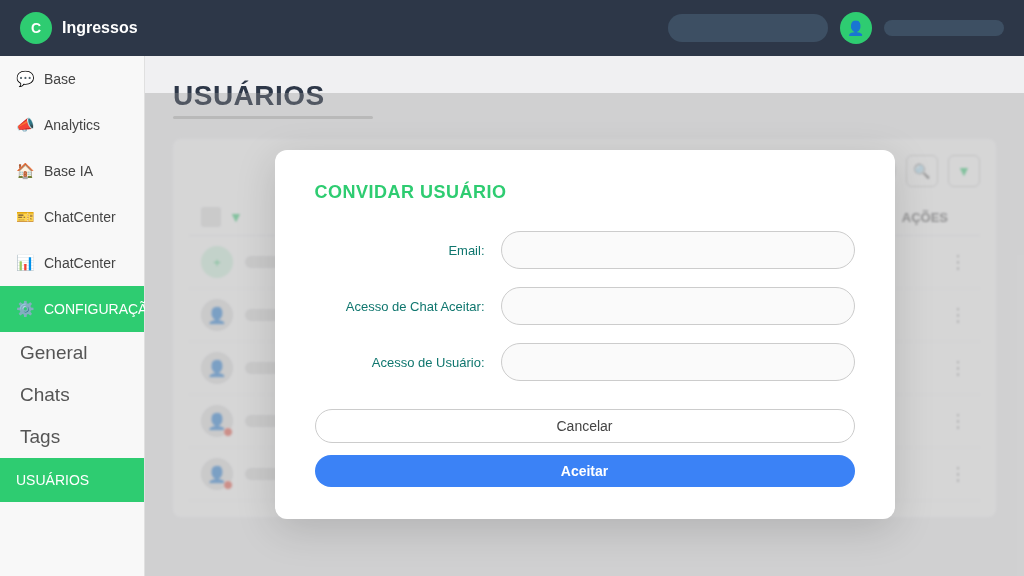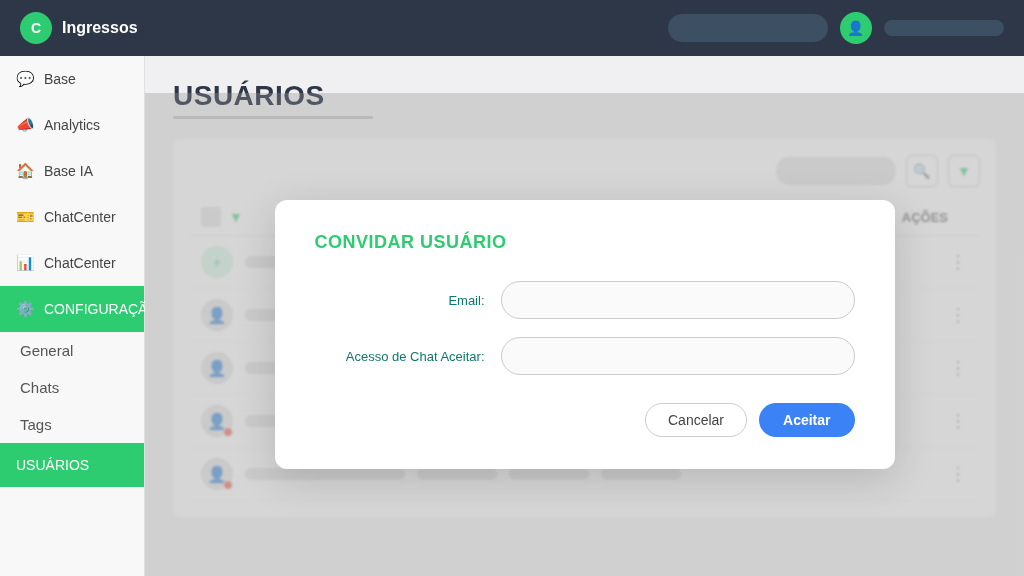--- a/index.html
+++ b/index.html
@@ -87,21 +87,21 @@
       color: #444;
       font-size: 14px;
       font-weight: 500;
     }
     .sidebar-item.active-green {
       background: #2ecc71;
       color: white;
     }
     .sidebar-item.sub-item {
       padding: 10px 20px;
-      font-size: 15px;
+      font-size: 19px;
       color: #555;
     }
     .sidebar-item.usuarios-active {
       background: #2ecc71;
       color: white;
     }
     .sidebar-icon {
       font-size: 15px;
       width: 18px;
       text-align: center;
@@ -275,20 +275,21 @@
       font-size: 13px;
       color: #666;
       outline: none;
       background: #fafafa;
     }
     .modal-footer {
       display: flex;
       justify-content: flex-end;
       gap: 12px;
       margin-top: 28px;
+      flex-direction: column;
     }
     .btn-cancel {
       padding: 8px 22px;
       border: 1.5px solid #ccc;
       border-radius: 20px;
       background: white;
       color: #444;
       font-size: 14px;
       cursor: pointer;
       font-weight: 500;
@@ -435,20 +436,24 @@
         <div class="form-group">
           <label class="form-label">Email:</label>
           <input class="form-input" type="text" placeholder="" style="">
         </div>
 
         <div class="form-group">
           <label class="form-label">Acesso de Chat Aceitar:</label>
           <input class="form-input" type="text" placeholder="" style="">
         </div>
 
+        <div class="form-group">
+          <label class="form-label">Acesso de Usuário:</label>
+          <input class="form-input" type="text" placeholder="" style="">
+        </div>
 
         <div class="modal-footer">
           <button class="btn-cancel">Cancelar</button>
           <button class="btn-accept">Aceitar</button>
         </div>
       </div>
     </div>
 
   </div>
 </div>

